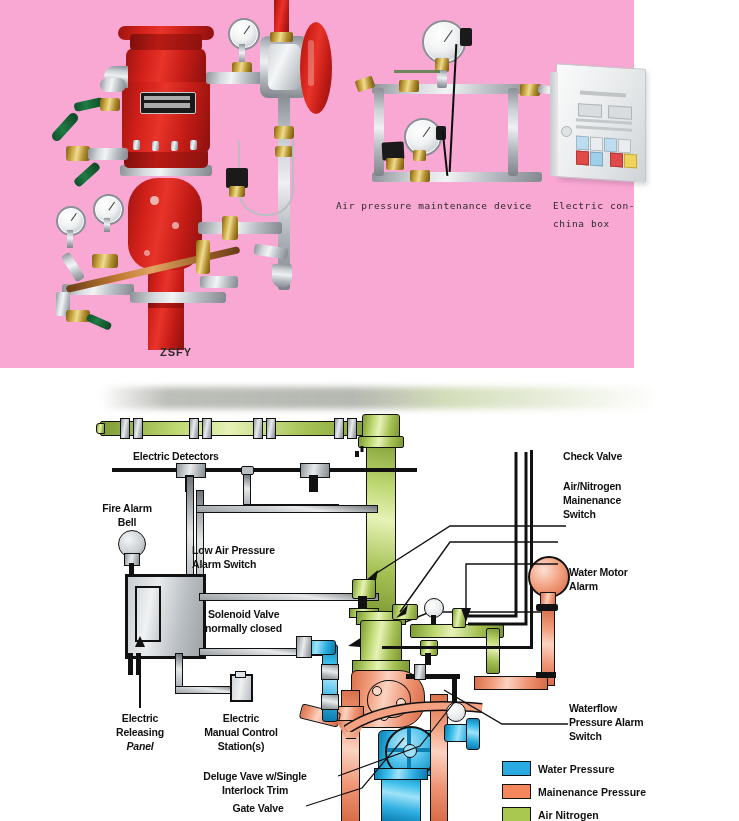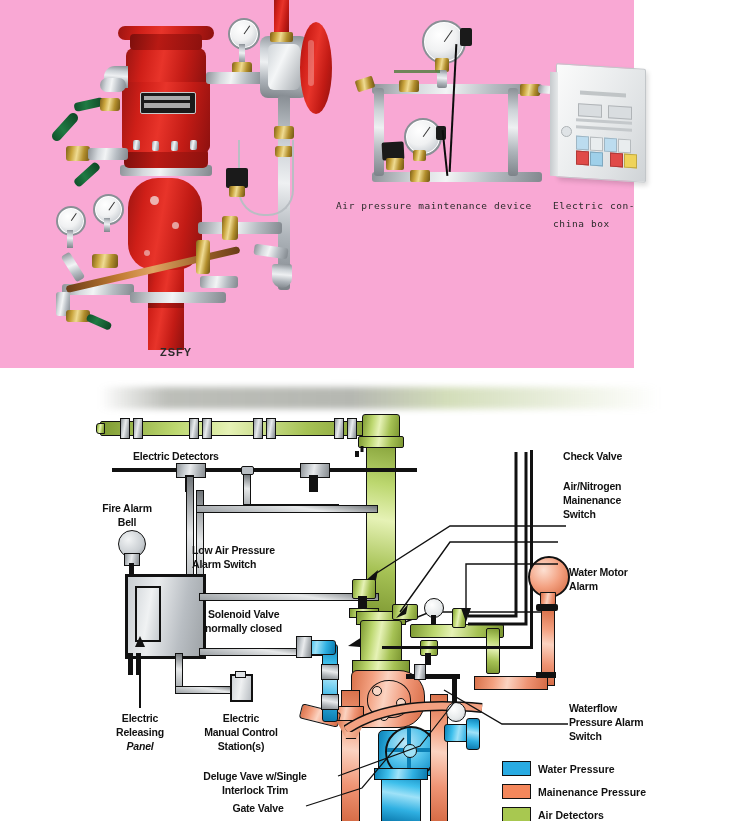--- a/index.html
+++ b/index.html
@@ -449,20 +449,20 @@
       <div class="legrow" style="left:0;top:0;">
         <span class="swatch" style="background:#29abe2;"></span>
         <span class="legtxt">Water Pressure</span>
       </div>
       <div class="legrow" style="left:0;top:23px;">
         <span class="swatch" style="background:#f4875b;"></span>
         <span class="legtxt">Mainenance Pressure</span>
       </div>
       <div class="legrow" style="left:0;top:46px;">
         <span class="swatch" style="background:#a8c850;"></span>
-        <span class="legtxt">Air Detectors</span>
+        <span class="legtxt">Air Nitrogen</span>
       </div>
     </div>
   </div>
 
   <div class="wmband"></div>
 
 </div>
 
 </body></html>

